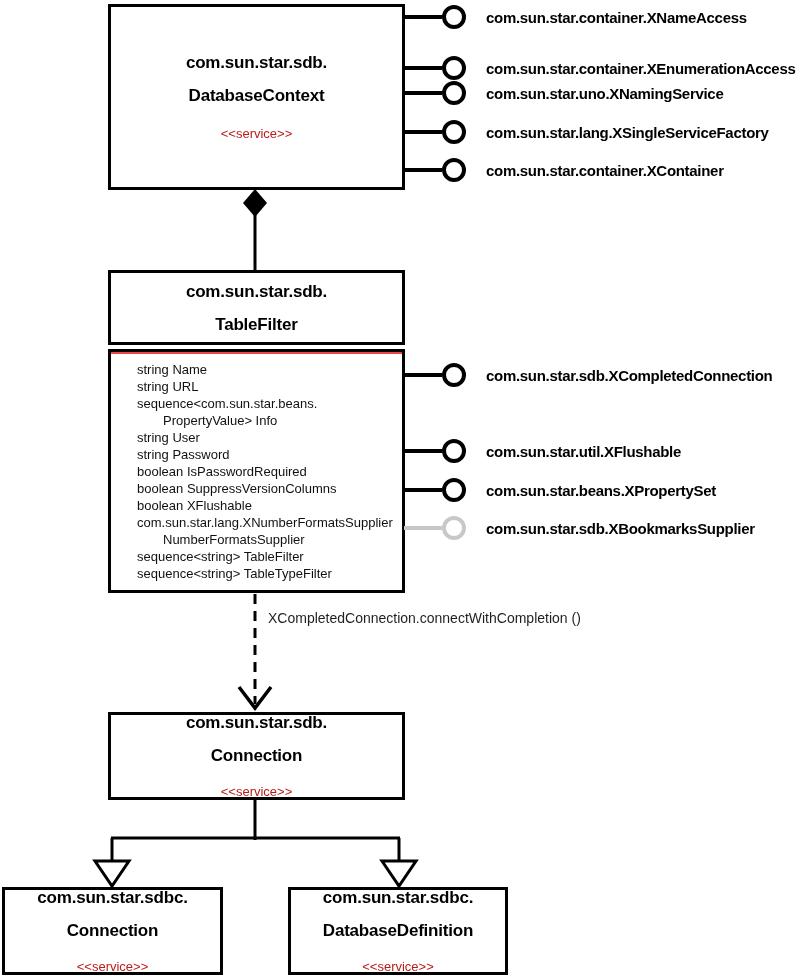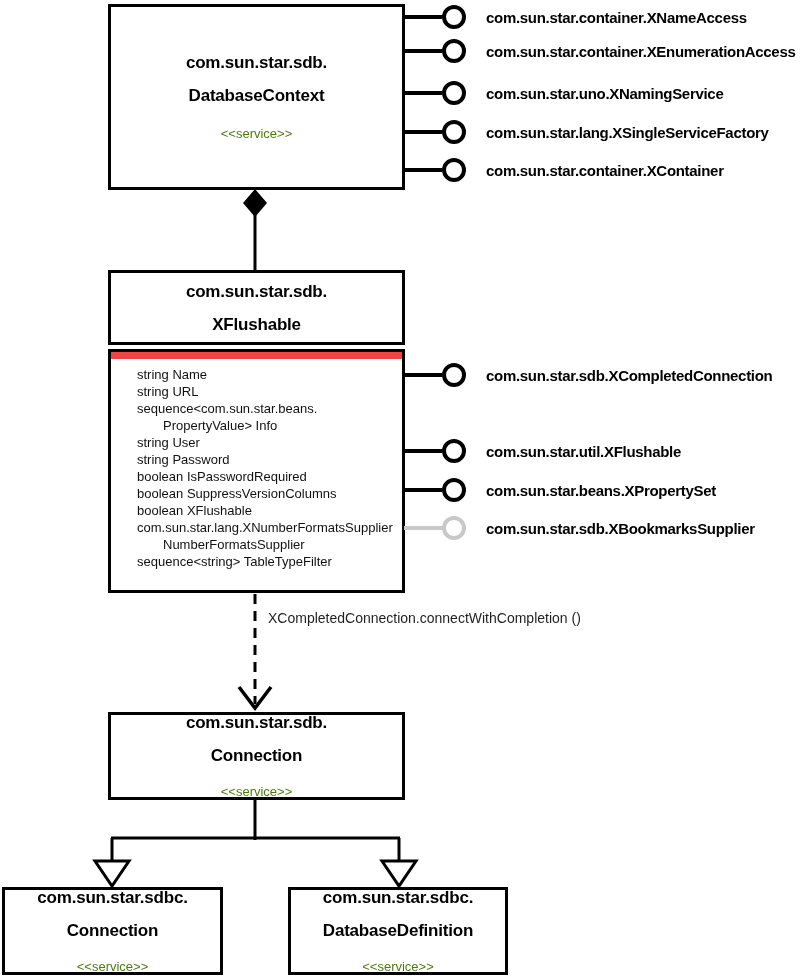--- a/index.html
+++ b/index.html
@@ -10,29 +10,29 @@
   }
   .overlay{position:absolute;left:0;top:0;width:800px;height:978px;pointer-events:none;}
 
   
   .uml-box{
     position:absolute;background:#fff;border:3px solid #000;
     display:flex;flex-direction:column;align-items:center;justify-content:center;
     text-align:center;box-sizing:border-box;gap:14px;
   }
   .uml-title{font-weight:700;font-size:17px;line-height:19px;letter-spacing:-0.2px;}
-  .uml-stereotype{font-size:13px;line-height:15px;margin-top:7px;color:#4d7c0f;}
+  .uml-stereotype{font-size:13px;line-height:15px;margin-top:7px;color:#b91c1c;}
 
   
   .attr-box{
     position:absolute;background:#fff;border:3px solid #000;box-sizing:border-box;
   }
   .attr-inner{
     width:100%;height:100%;box-sizing:border-box;
-    border-top:7px solid #ef4444;
+    border-top:2px solid #ef4444;
     padding:7px 6px 0 26px;
   }
   .attr-line{font-size:13px;line-height:17px;white-space:pre;color:#111;}
   .attr-line.indent{padding-left:26px;}
 
   
   .iface-row{
     position:absolute;display:flex;align-items:center;height:26px;left:404px;
   }
   .iface-stub{width:38px;height:4px;background:#000;flex:0 0 auto;}
@@ -75,21 +75,21 @@
     <div class="uml-title">com.sun.star.sdb.</div>
     <div class="uml-title">DatabaseContext</div>
     <div class="uml-stereotype">&lt;&lt;service&gt;&gt;</div>
   </div>
 
   <div class="iface-row" style="top:4px;">
     <div class="iface-stub"></div>
     <div class="iface-circle"></div>
     <div class="iface-label">com.sun.star.container.XNameAccess</div>
   </div>
-  <div class="iface-row" style="top:38px;">
+  <div class="iface-row" style="top:55px;">
     <div class="iface-stub"></div>
     <div class="iface-circle"></div>
     <div class="iface-label">com.sun.star.container.XEnumerationAccess</div>
   </div>
   <div class="iface-row" style="top:80px;">
     <div class="iface-stub"></div>
     <div class="iface-circle"></div>
     <div class="iface-label">com.sun.star.uno.XNamingService</div>
   </div>
   <div class="iface-row" style="top:119px;">
@@ -98,37 +98,38 @@
     <div class="iface-label">com.sun.star.lang.XSingleServiceFactory</div>
   </div>
   <div class="iface-row" style="top:157px;">
     <div class="iface-stub"></div>
     <div class="iface-circle"></div>
     <div class="iface-label">com.sun.star.container.XContainer</div>
   </div>
 
   <div class="uml-box" style="left:108px;top:270px;width:297px;height:75px;justify-content:flex-start;padding-top:9px;">
     <div class="uml-title">com.sun.star.sdb.</div>
-    <div class="uml-title">XFlushable</div>
+    <div class="uml-title">TableFilter</div>
     <div class="uml-stereotype" style="margin-top:5px;">&lt;&lt;service&gt;&gt;</div>
   </div>
 
   <div class="attr-box" style="left:108px;top:349px;width:297px;height:244px;">
     <div class="attr-inner">
       <div class="attr-line">string Name</div>
       <div class="attr-line">string URL</div>
       <div class="attr-line">sequence&lt;com.sun.star.beans.</div>
       <div class="attr-line indent">PropertyValue&gt; Info</div>
       <div class="attr-line">string User</div>
       <div class="attr-line">string Password</div>
       <div class="attr-line">boolean IsPasswordRequired</div>
       <div class="attr-line">boolean SuppressVersionColumns</div>
       <div class="attr-line">boolean XFlushable</div>
       <div class="attr-line">com.sun.star.lang.XNumberFormatsSupplier</div>
       <div class="attr-line indent">NumberFormatsSupplier</div>
+      <div class="attr-line">sequence&lt;string&gt; TableFilter</div>
       <div class="attr-line">sequence&lt;string&gt; TableTypeFilter</div>
     </div>
   </div>
 
   <div class="iface-row" style="top:362px;">
     <div class="iface-stub"></div>
     <div class="iface-circle"></div>
     <div class="iface-label">com.sun.star.sdb.XCompletedConnection</div>
   </div>
   <div class="iface-row" style="top:438px;">

